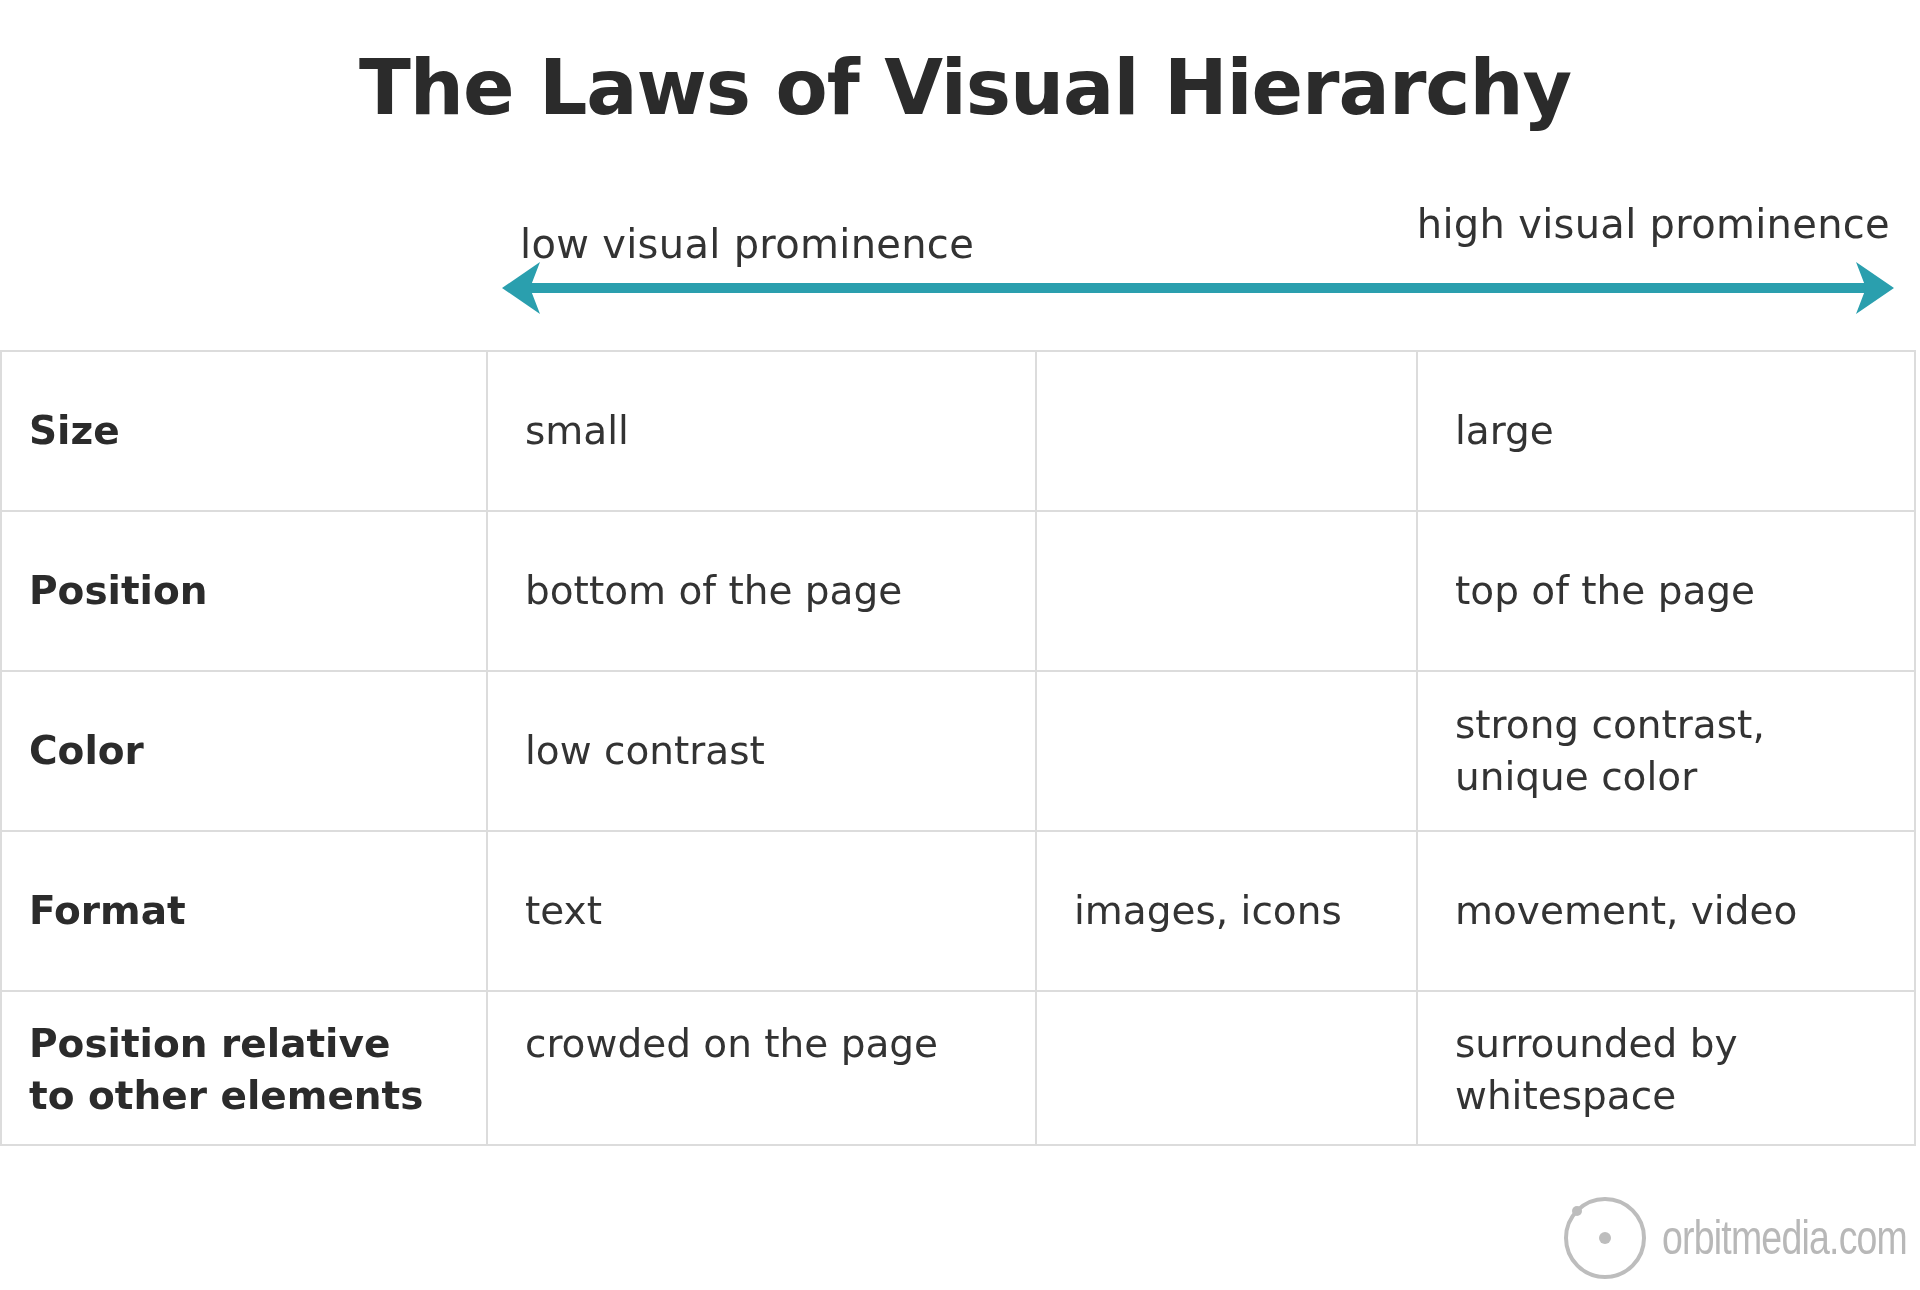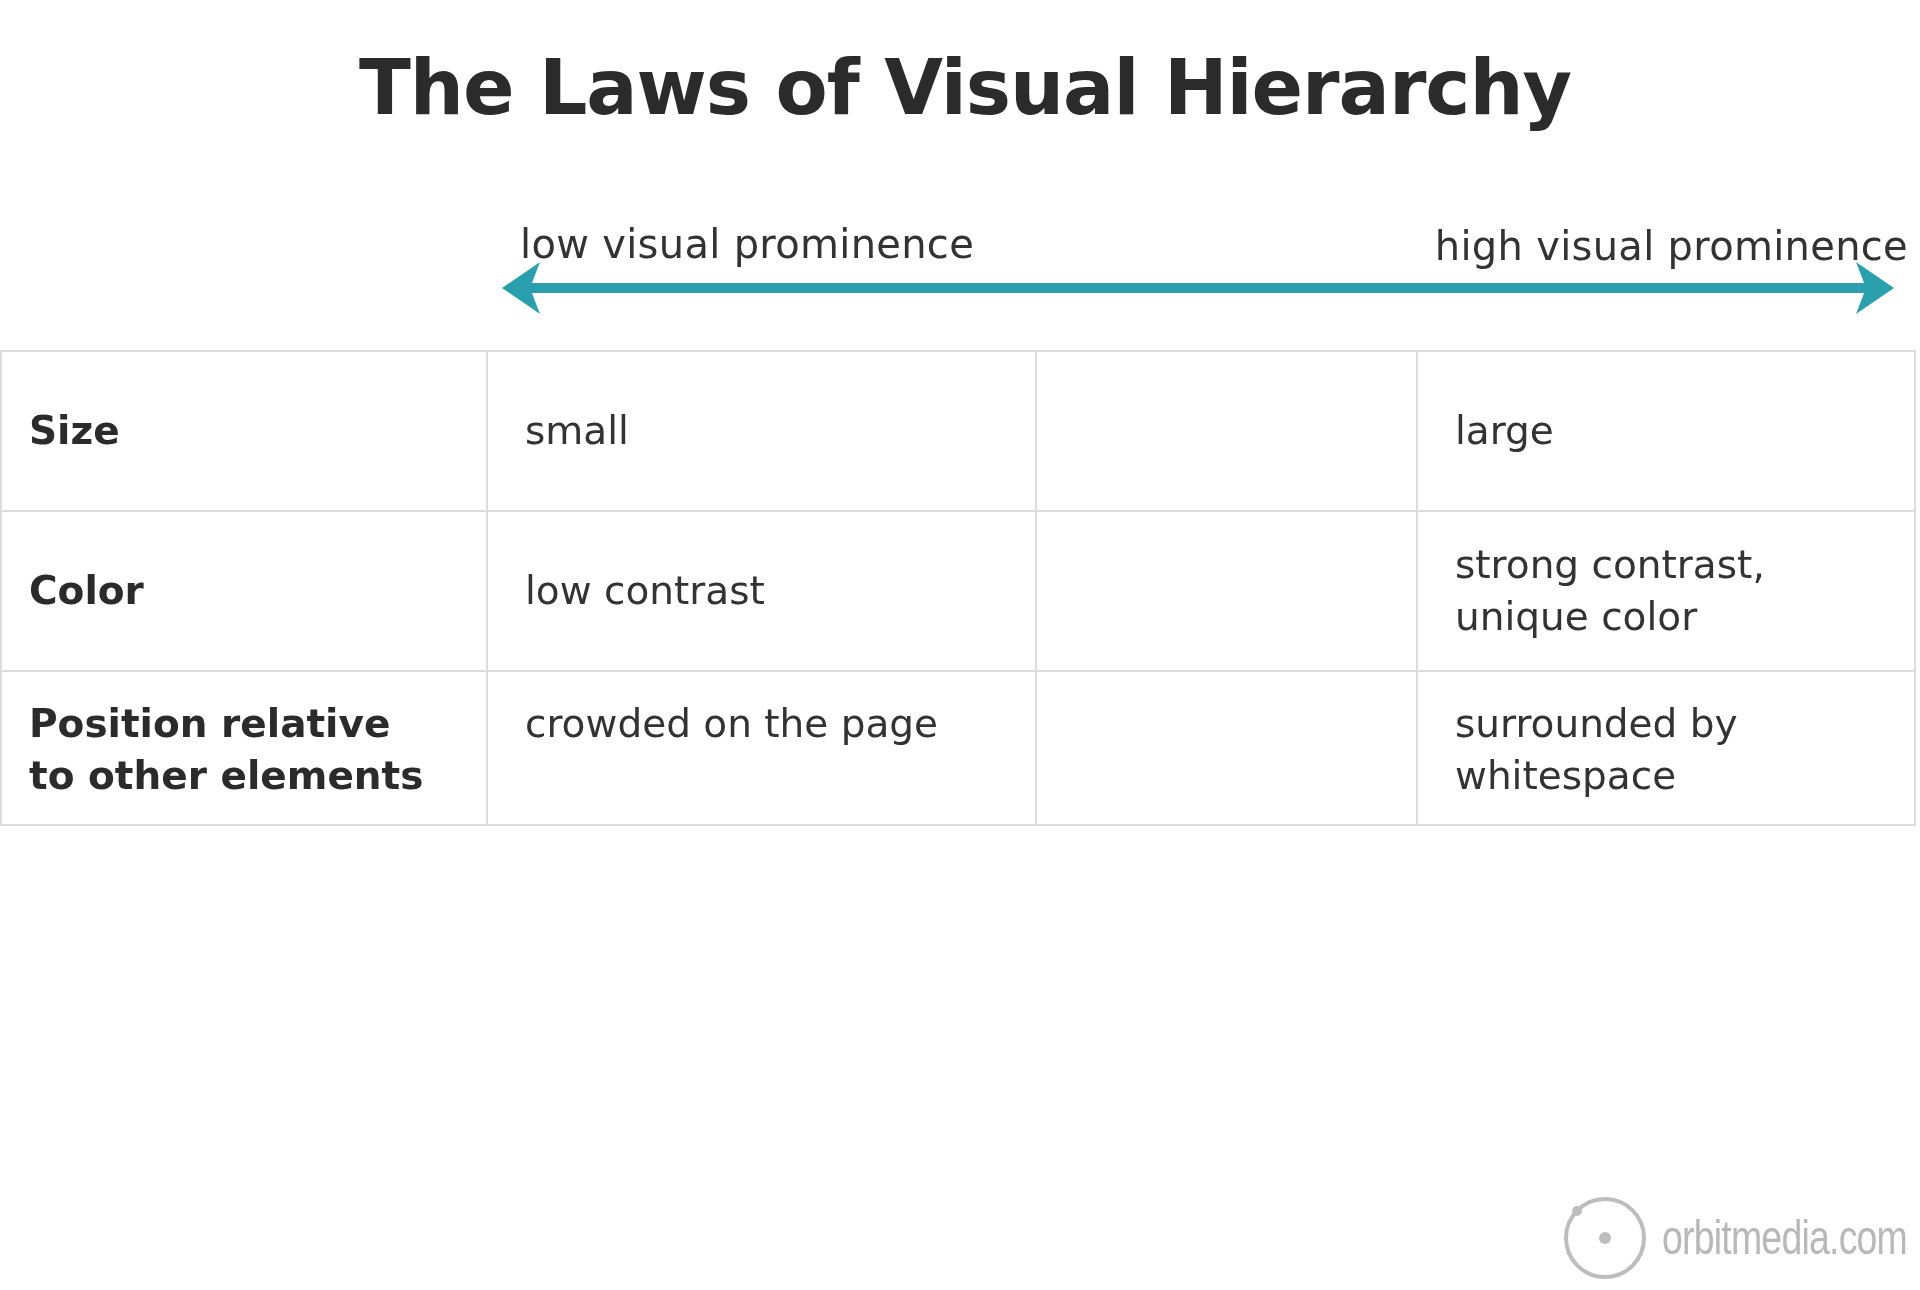--- a/index.html
+++ b/index.html
@@ -4,21 +4,21 @@
 <style>
   html, body { margin:0; padding:0; background:#ffffff; }
   body { width:1920px; height:1290px; position:relative; overflow:hidden;
          font-family:"DejaVu Sans", "Liberation Sans", sans-serif; color:#2f2f2f; }
   .title { position:absolute; left:0; width:1930px; top:38px; text-align:center;
            font-family:"DejaVu Sans", sans-serif; font-weight:bold; font-size:76px;
            letter-spacing:-1px; color:#2b2b2b; line-height:100px; }
   .scale-label { position:absolute; top:196px; font-size:40px; line-height:56px; color:#333;
                  letter-spacing:0.3px; }
   .scale-low { left:520px;margin-top:20px; }
-  .scale-high { right:12px; text-align:right;margin-top:22px; }
+  .scale-high { right:30px; text-align:right; }
   .arrow { position:absolute; left:498px; top:258px; width:1400px; height:60px; }
   table.laws { position:absolute; left:0; top:350px; width:1914px; border-collapse:collapse;
                table-layout:fixed; }
   table.laws td { border:2px solid #dcdcdc; vertical-align:middle; padding:0 0 0 37px;
                   font-size:39px; line-height:52px; color:#333; }
   table.laws td.factor { font-weight:bold; padding-left:27px; color:#2b2b2b; }
   table.laws tr.r { height:160px; }
   table.laws tr.r-last { height:154px; }
   table.laws tr.r-last td { vertical-align:top; padding-top:26px; }
   col.c1 { width:486px; } col.c2 { width:549px; } col.c3 { width:381px; } col.c4 { width:498px; }
@@ -50,24 +50,36 @@
       <col class="c4">
     </colgroup>
   <tbody>
     <tr class="r">
       <td class="factor">Size</td>
       <td>small</td>
       <td></td>
       <td>large</td>
     </tr>
     <tr class="r">
+      <td class="factor">Position</td>
+      <td>bottom of the page</td>
+      <td></td>
+      <td>top of the page</td>
+    </tr>
+    <tr class="r">
       <td class="factor">Color</td>
       <td>low contrast</td>
       <td></td>
       <td style="padding-right:60px">strong contrast, unique color</td>
+    </tr>
+    <tr class="r">
+      <td class="factor">Format</td>
+      <td>text</td>
+      <td>images, icons</td>
+      <td>movement, video</td>
     </tr>
     <tr class="r-last">
       <td class="factor" style="padding-right:40px">Position relative to other elements</td>
       <td>crowded on the page</td>
       <td></td>
       <td style="padding-right:120px">surrounded by whitespace</td>
     </tr>
   </tbody>
 </table>
 

